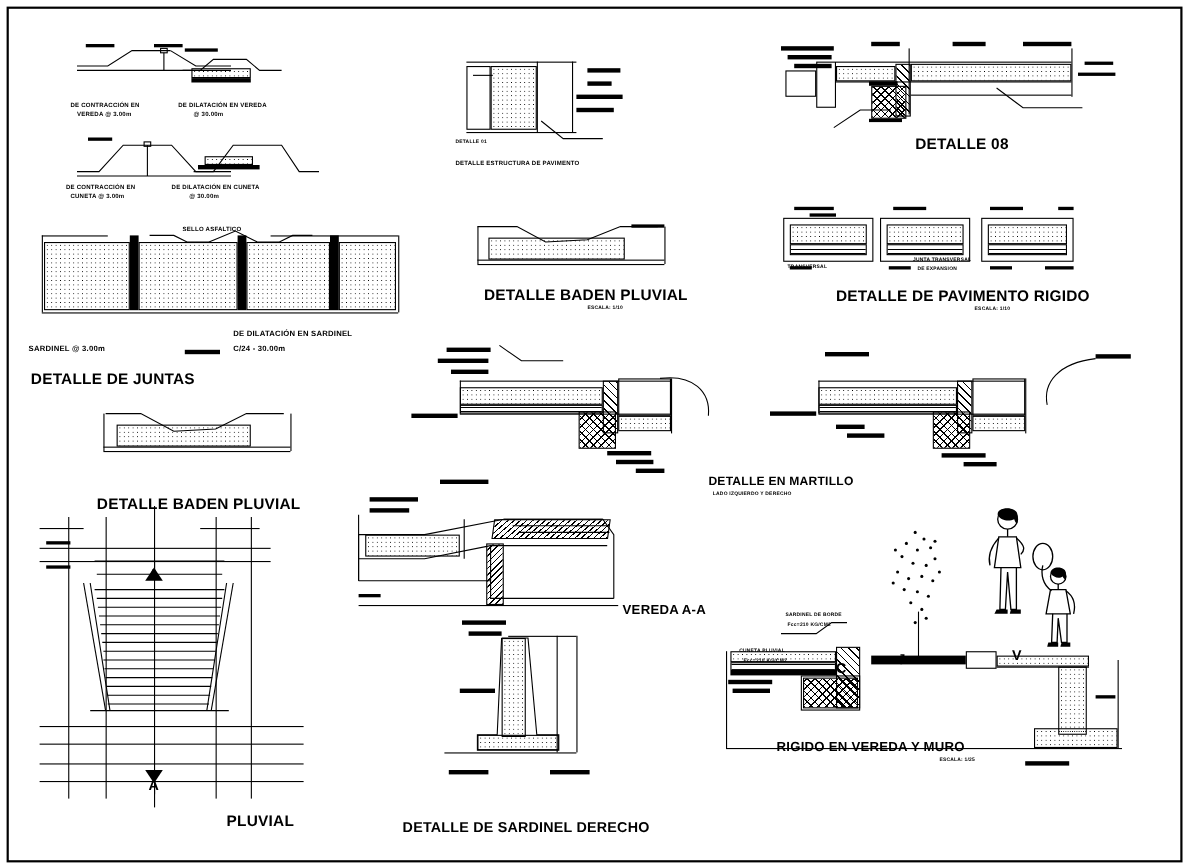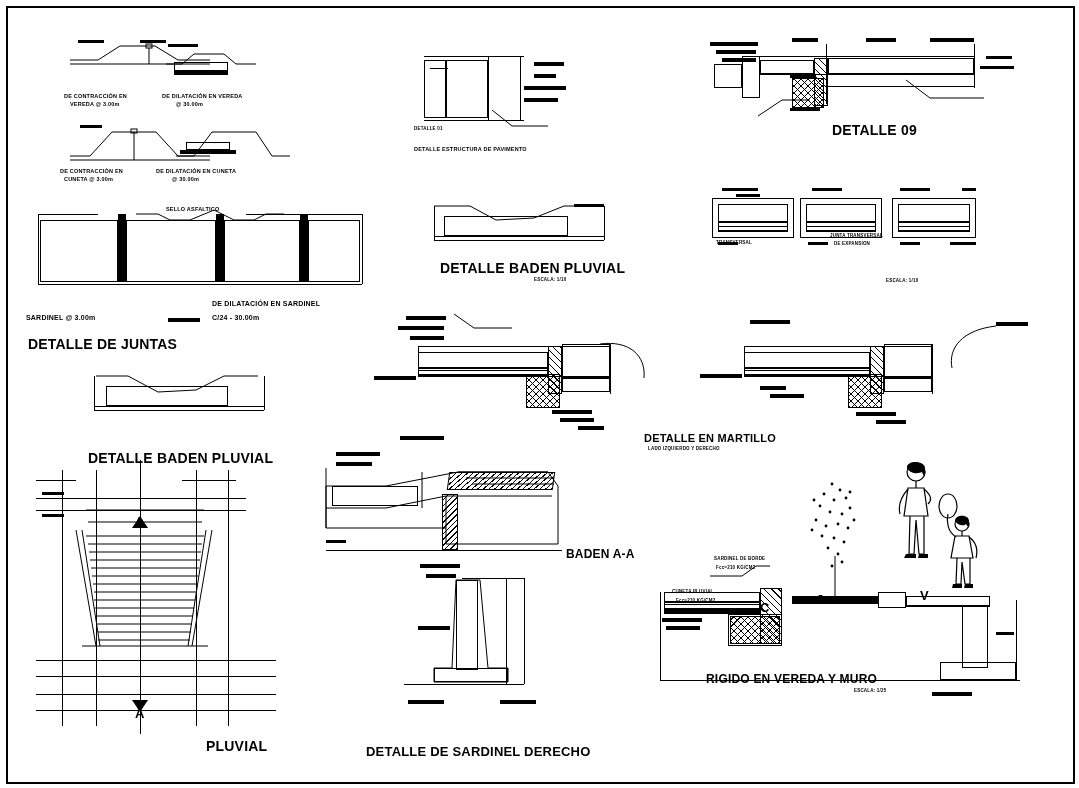--- a/index.html
+++ b/index.html
@@ -167,21 +167,21 @@
     <div class="blk" style="left:790px;top:108px;width:30px;height:3px;"></div>
     <div class="blk" style="left:986px;top:56px;width:26px;height:3px;"></div>
     <div class="blk" style="left:980px;top:66px;width:34px;height:3px;"></div>
     <svg width="140" height="40" style="left:900px;top:76px;">
       <polyline points="6,4 30,22 84,22" fill="none" stroke="#000" stroke-width="1"></polyline>
     </svg>
     <svg width="120" height="40" style="left:750px;top:90px;">
       <polyline points="8,26 32,10 60,10" fill="none" stroke="#000" stroke-width="1"></polyline>
     </svg>
   </div>
-  <div class="lbl t-title" style="left:832px;top:122px;">DETALLE  09</div>
+  <div class="lbl t-title" style="left:832px;top:122px;">DETALLE  08</div>
 
   <div class="g">
     <div class="hatch-d" style="left:718px;top:204px;width:70px;height:18px;"></div>
     <div class="hatch-h" style="left:718px;top:222px;width:70px;height:10px;"></div>
     <div class="box" style="left:712px;top:198px;width:82px;height:40px;"></div>
     <div class="hatch-d" style="left:806px;top:204px;width:70px;height:18px;"></div>
     <div class="hatch-h" style="left:806px;top:222px;width:70px;height:10px;"></div>
     <div class="box" style="left:800px;top:198px;width:82px;height:40px;"></div>
     <div class="hatch-d" style="left:898px;top:204px;width:72px;height:18px;"></div>
     <div class="hatch-h" style="left:898px;top:222px;width:72px;height:10px;"></div>
@@ -192,20 +192,21 @@
     <div class="blk" style="left:900px;top:188px;width:30px;height:3px;"></div>
     <div class="blk" style="left:962px;top:188px;width:14px;height:3px;"></div>
     <div class="blk" style="left:718px;top:242px;width:20px;height:3px;"></div>
     <div class="blk" style="left:808px;top:242px;width:20px;height:3px;"></div>
     <div class="blk" style="left:900px;top:242px;width:20px;height:3px;"></div>
     <div class="blk" style="left:950px;top:242px;width:26px;height:3px;"></div>
   </div>
   <div class="lbl t-tiny" style="left:716px;top:240px;">TRANSVERSAL</div>
   <div class="lbl t-tiny" style="left:830px;top:233px;">JUNTA TRANSVERSAL</div>
   <div class="lbl t-tiny" style="left:834px;top:241px;">DE EXPANSION</div>
+  <div class="lbl t-title" style="left:760px;top:261px;">DETALLE DE PAVIMENTO RIGIDO</div>
   <div class="lbl t-tiny" style="left:886px;top:278px;">ESCALA: 1/10</div>
 
   <div class="g">
     <div class="blk" style="left:406px;top:316px;width:40px;height:4px;"></div>
     <div class="blk" style="left:398px;top:326px;width:46px;height:4px;"></div>
     <div class="blk" style="left:410px;top:336px;width:34px;height:4px;"></div>
     <div class="hatch-d" style="left:418px;top:352px;width:130px;height:16px;"></div>
     <div class="hatch-h" style="left:418px;top:368px;width:130px;height:8px;"></div>
     <div class="hatch-dia" style="left:548px;top:346px;width:14px;height:48px;"></div>
     <div class="hatch-cross" style="left:526px;top:374px;width:34px;height:34px;"></div>
@@ -331,21 +332,21 @@
       <line x1="0" y1="60" x2="120" y2="60" stroke="#000" stroke-width="1"></line>
       <line x1="140" y1="10" x2="228" y2="10" stroke="#000" stroke-width="1"></line>
       <line x1="146" y1="16" x2="228" y2="16" stroke="#000" stroke-width="1"></line>
     </svg>
     <div class="hatch-d" style="left:332px;top:486px;width:86px;height:20px;"></div>
     <div class="hatch-dia2" style="left:448px;top:472px;width:106px;height:18px;transform:skewX(-8deg);"></div>
     <div class="hatch-dia2" style="left:442px;top:494px;width:16px;height:56px;"></div>
     <div class="ln" style="left:326px;top:550px;width:236px;"></div>
     <div class="blk" style="left:326px;top:540px;width:20px;height:3px;"></div>
   </div>
-  <div class="lbl t-title" style="left:566px;top:547px;font-size:12px;">BADEN A-A</div>
+  <div class="lbl t-title" style="left:566px;top:547px;font-size:12px;">VEREDA A-A</div>
 
   <div class="g">
     <div class="blk" style="left:420px;top:564px;width:40px;height:4px;"></div>
     <div class="blk" style="left:426px;top:574px;width:30px;height:4px;"></div>
     <svg width="200" height="130" style="left:404px;top:576px;">
       <polyline points="52,4 76,4 84,92 104,92 104,106 30,106 30,92 48,92 52,4" fill="none" stroke="#000" stroke-width="1"></polyline>
     </svg>
     <div class="hatch-d" style="left:456px;top:580px;width:22px;height:90px;"></div>
     <div class="hatch-d" style="left:434px;top:668px;width:74px;height:14px;"></div>
     <div class="ln" style="left:404px;top:684px;width:120px;"></div>

